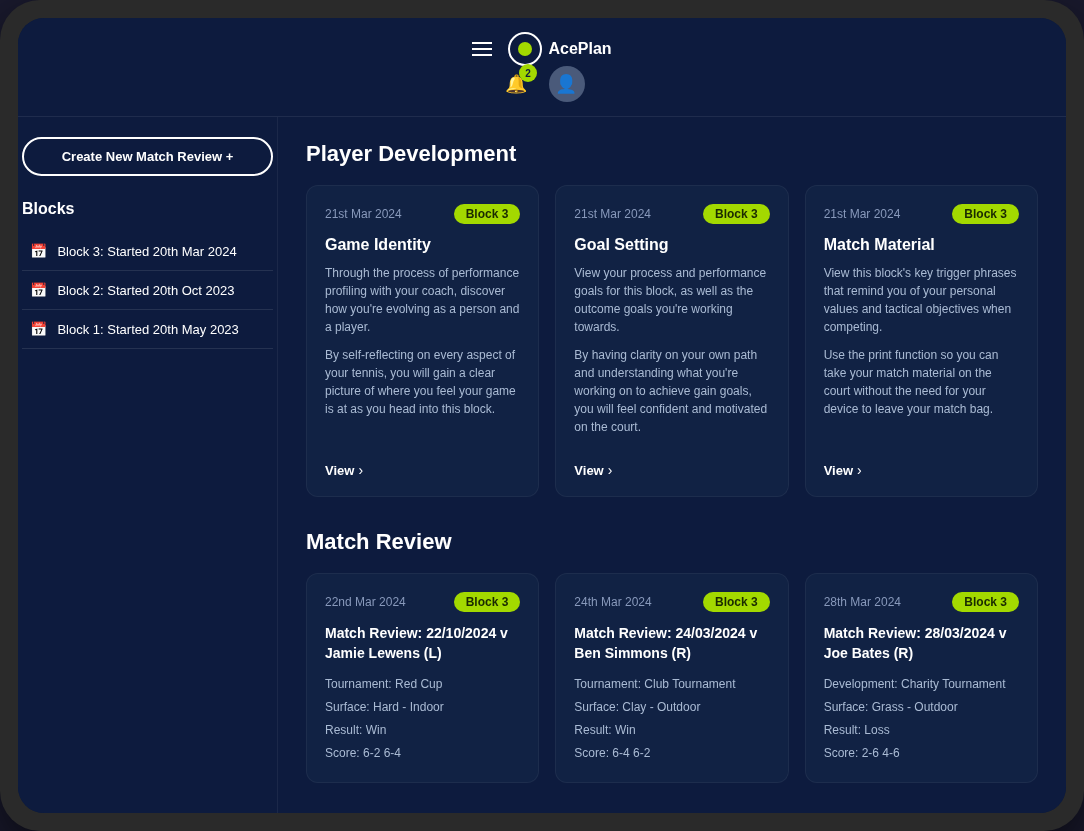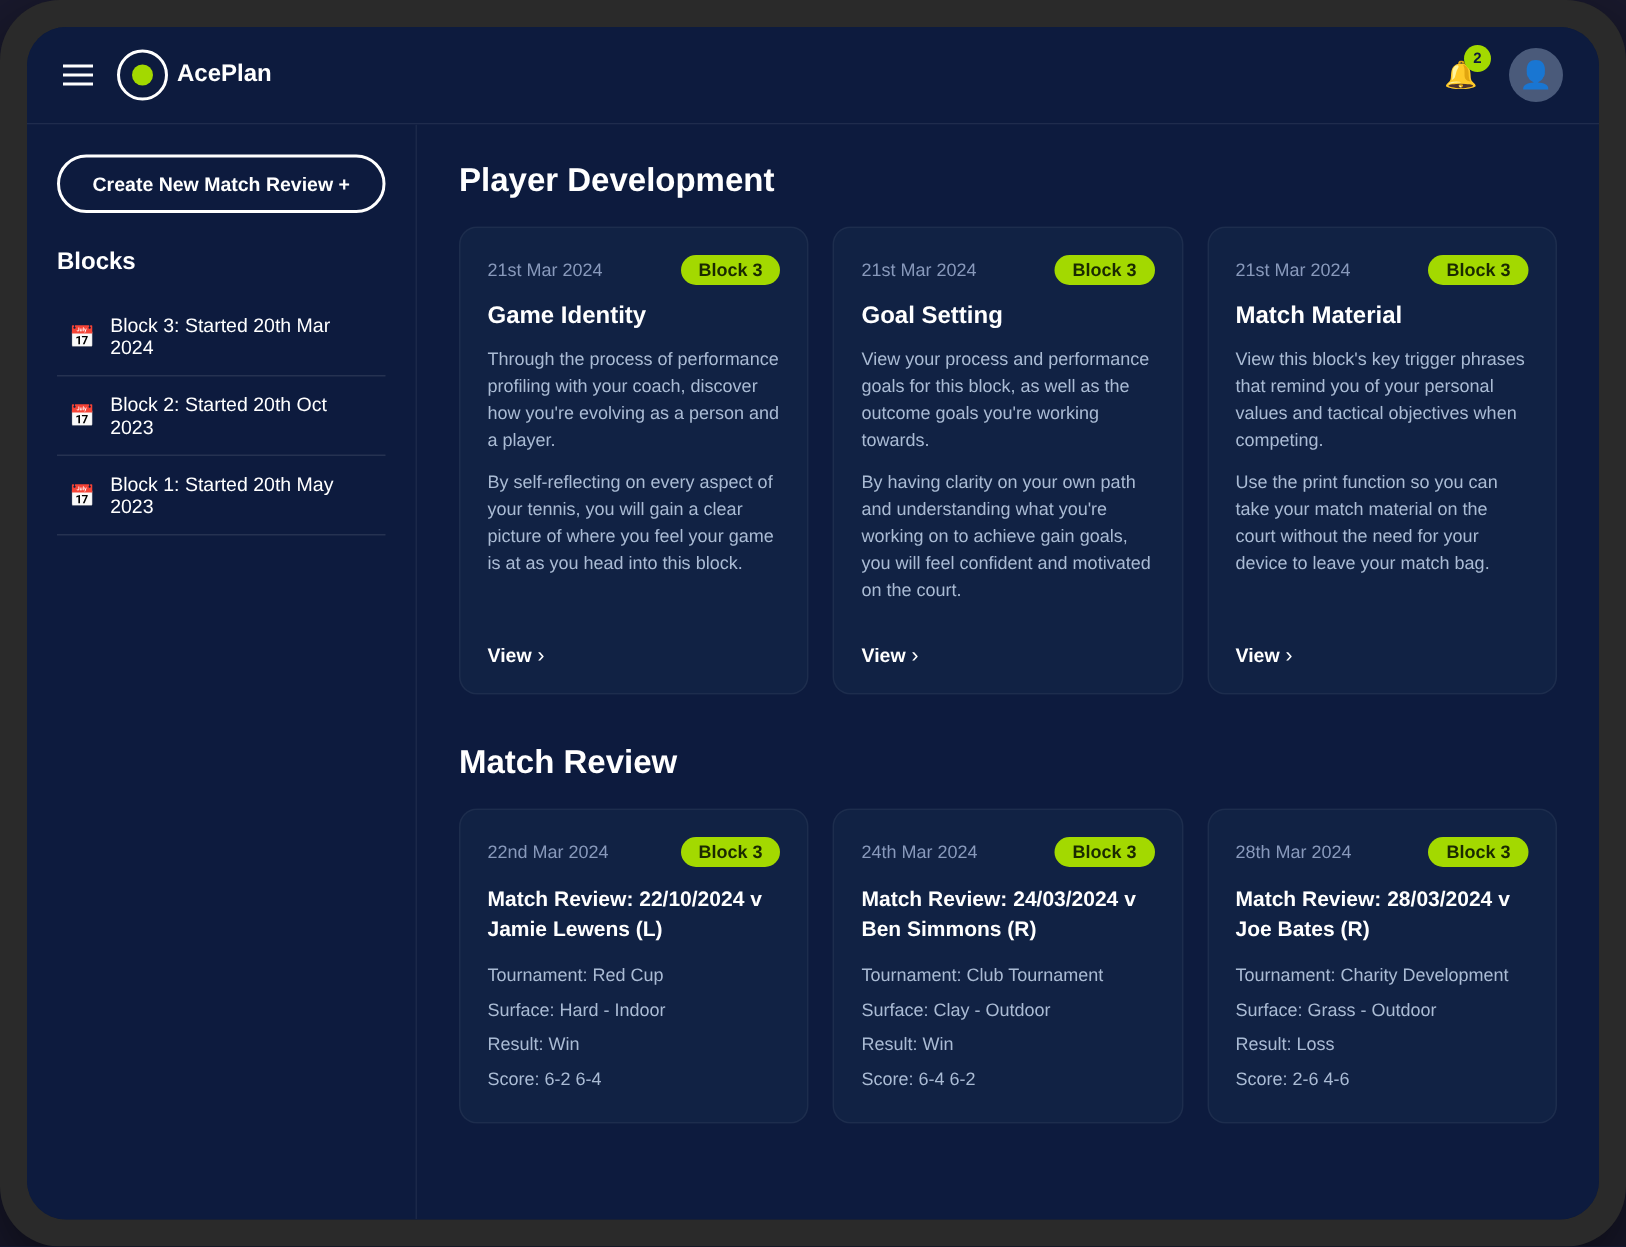--- a/index.html
+++ b/index.html
@@ -31,20 +31,21 @@
     }
     
     .header {
       background: #0d1b3e;
       display: flex;
       align-items: center;
       justify-content: space-between;
       padding: 14px 24px;
       border-bottom: 1px solid rgba(255,255,255,0.08);
       flex-shrink: 0;
+      flex-direction: column;
     }
     .header-left {
       display: flex;
       align-items: center;
       gap: 16px;
     }
     .hamburger {
       color: white;
       font-size: 18px;
       cursor: pointer;
@@ -132,21 +133,21 @@
     
     .main-layout {
       display: flex;
       flex: 1;
       overflow: hidden;
     }
     
     .sidebar {
       width: 260px;
       background: #0d1b3e;
-      padding: 20px 20px;
+      padding: 20px 4px;
       flex-shrink: 0;
       border-right: 1px solid rgba(255,255,255,0.06);
     }
     .create-btn {
       width: 100%;
       padding: 10px 16px;
       border: 2px solid white;
       background: transparent;
       color: white;
       border-radius: 25px;
@@ -417,21 +418,21 @@
             </div>
           </div>
 
           <div class="card">
             <div class="card-header">
               <span class="card-date">28th Mar 2024</span>
               <span class="card-badge">Block 3</span>
             </div>
             <div class="match-card-title">Match Review: 28/03/2024 v Joe Bates (R)</div>
             <div class="match-card-body">
-              <div>Tournament: Charity Development</div>
+              <div>Development: Charity Tournament</div>
               <div>Surface: Grass - Outdoor</div>
               <div>Result: Loss</div>
               <div>Score: 2-6 4-6</div>
             </div>
           </div>
         </div>
 
       </div>
     </div>
   </div>

